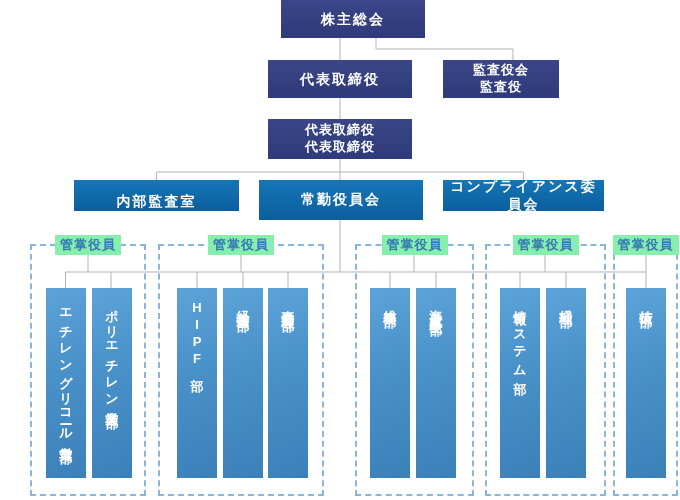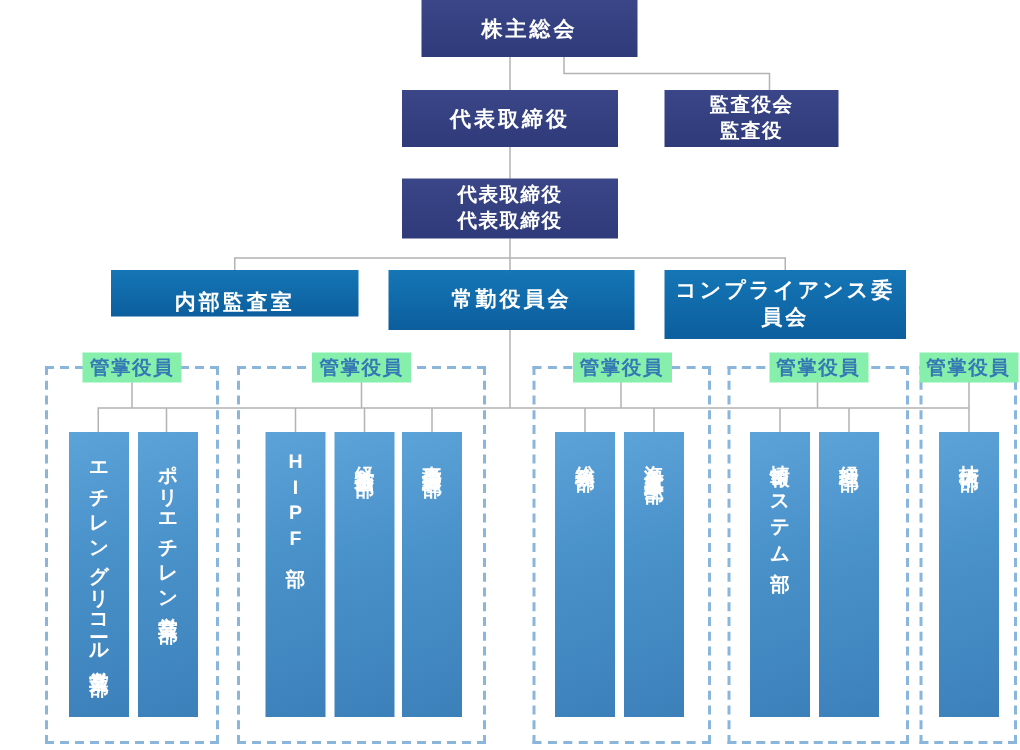--- a/index.html
+++ b/index.html
@@ -138,21 +138,21 @@
   </div>
 
   <div class="mblue" style="left:74px; top:180px; width:165px; height:31px;align-items:flex-end;">
     <span>内部監査室</span>
   </div>
 
   <div class="mblue" style="left:259px; top:180px; width:164px; height:40px;">
     <span>常勤役員会</span>
   </div>
 
-  <div class="mblue" style="left:443px; top:180px; width:161px; height:46px;">
+  <div class="mblue" style="left:443px; top:180px; width:161px; height:31px;">
     <span>コンプライアンス委員会</span>
   </div>
 
   <div class="group" style="left:30px; width:116px;">
     <span class="group-label">管掌役員</span>
   </div>
 
   <div class="group" style="left:158px; width:166px;">
     <span class="group-label">管掌役員</span>
   </div>

